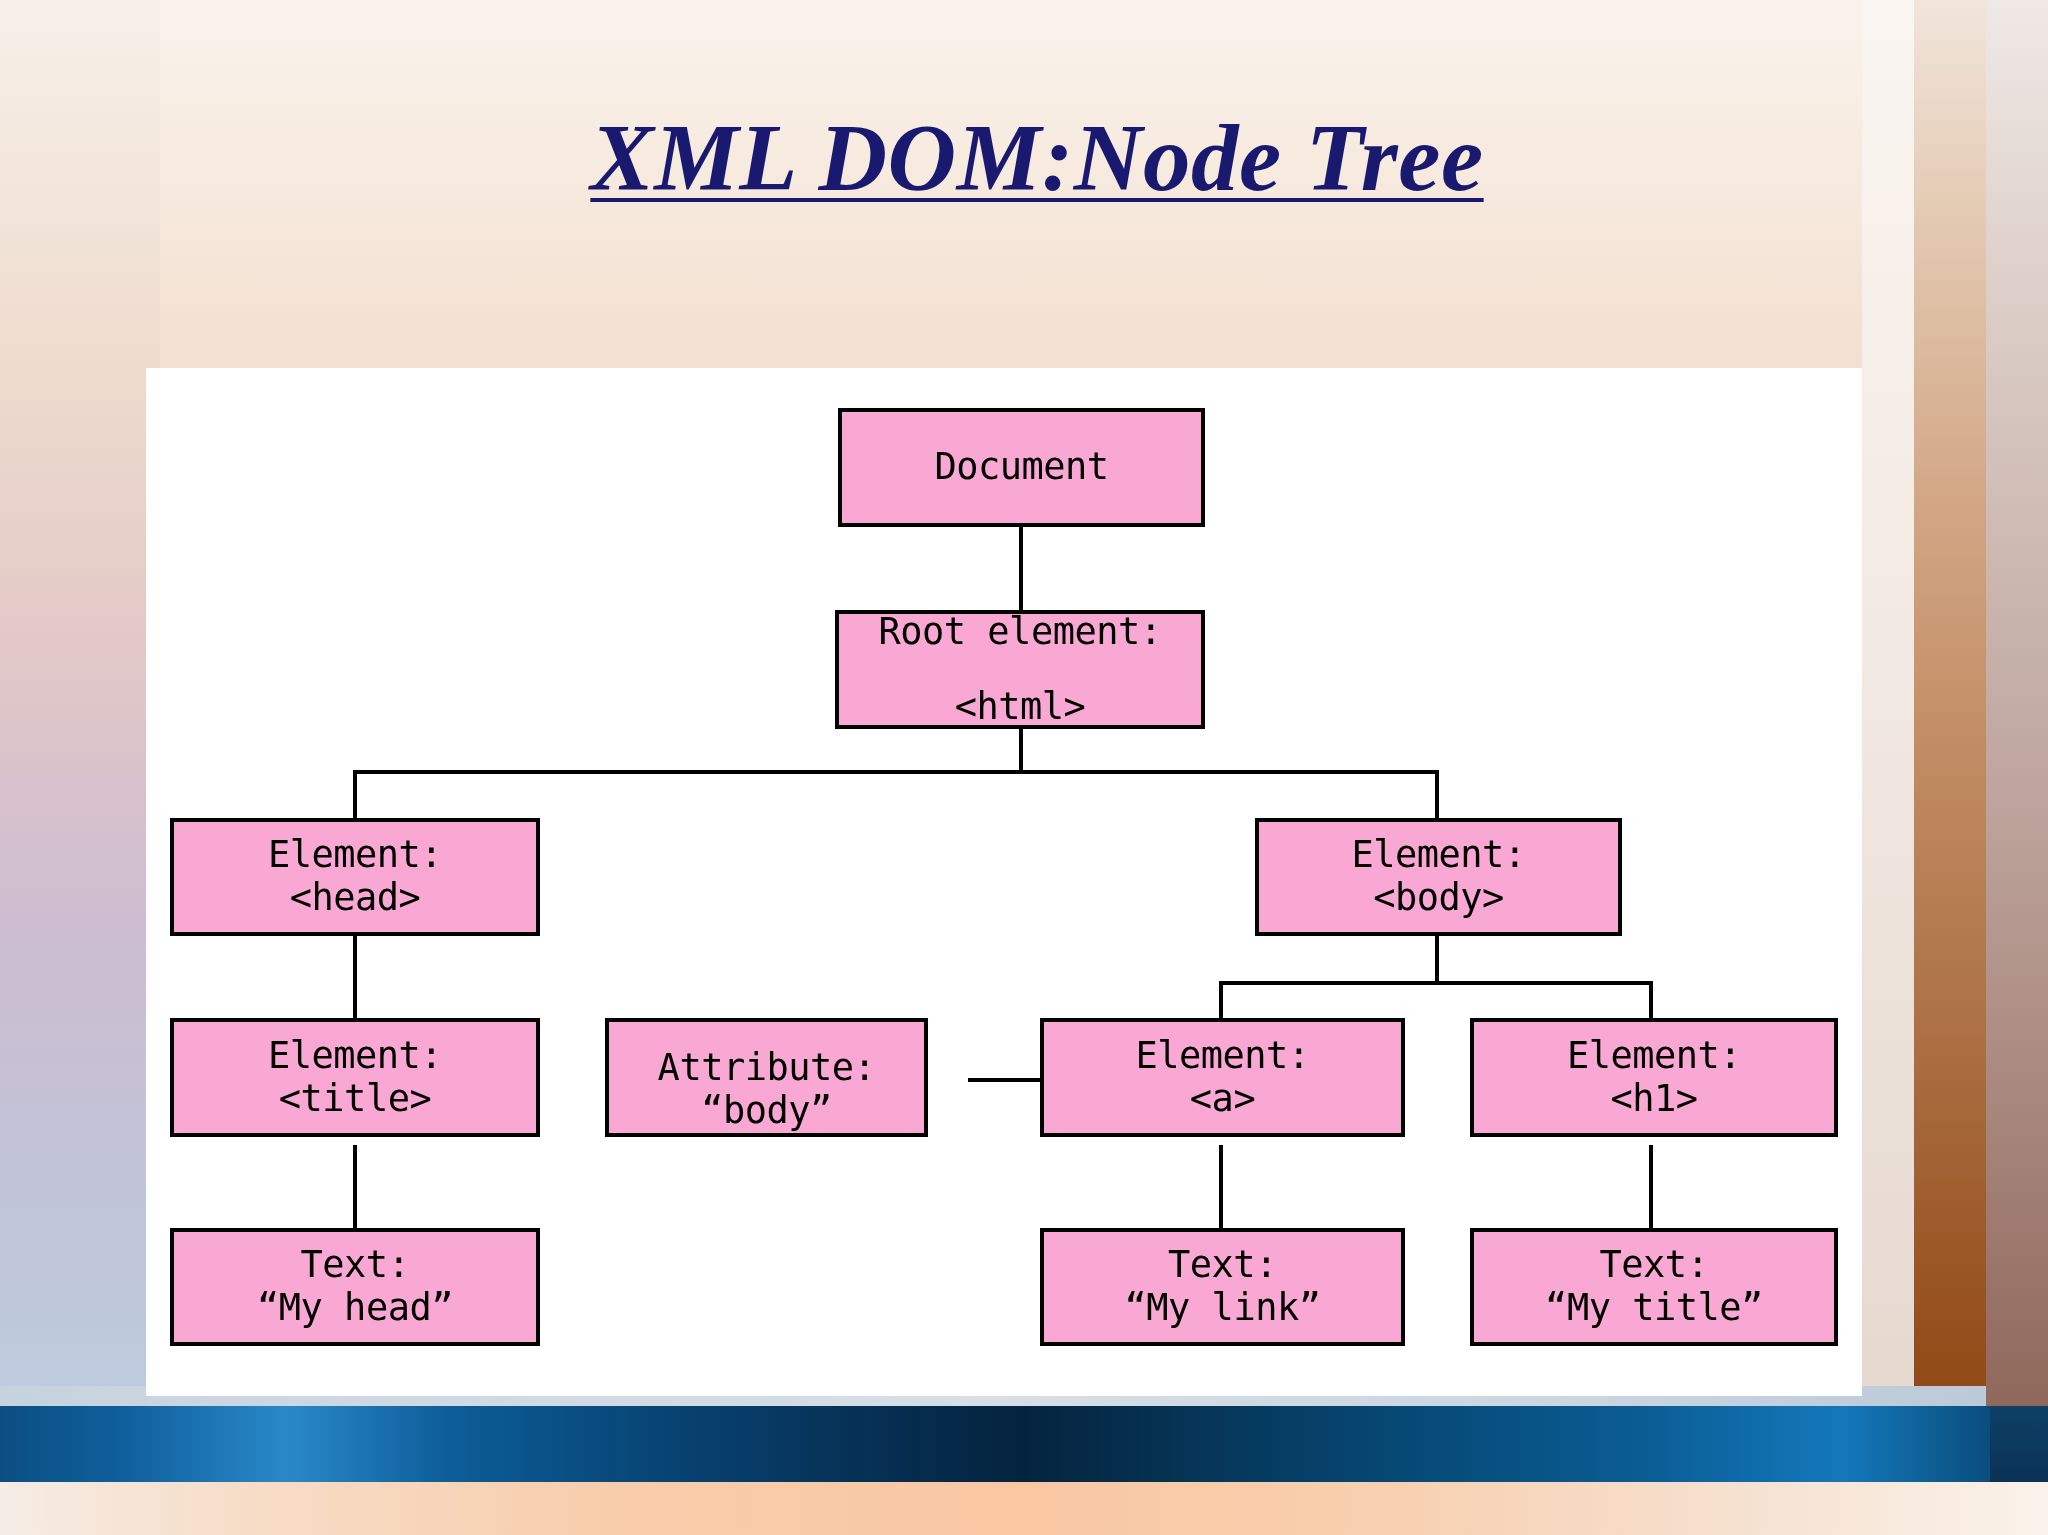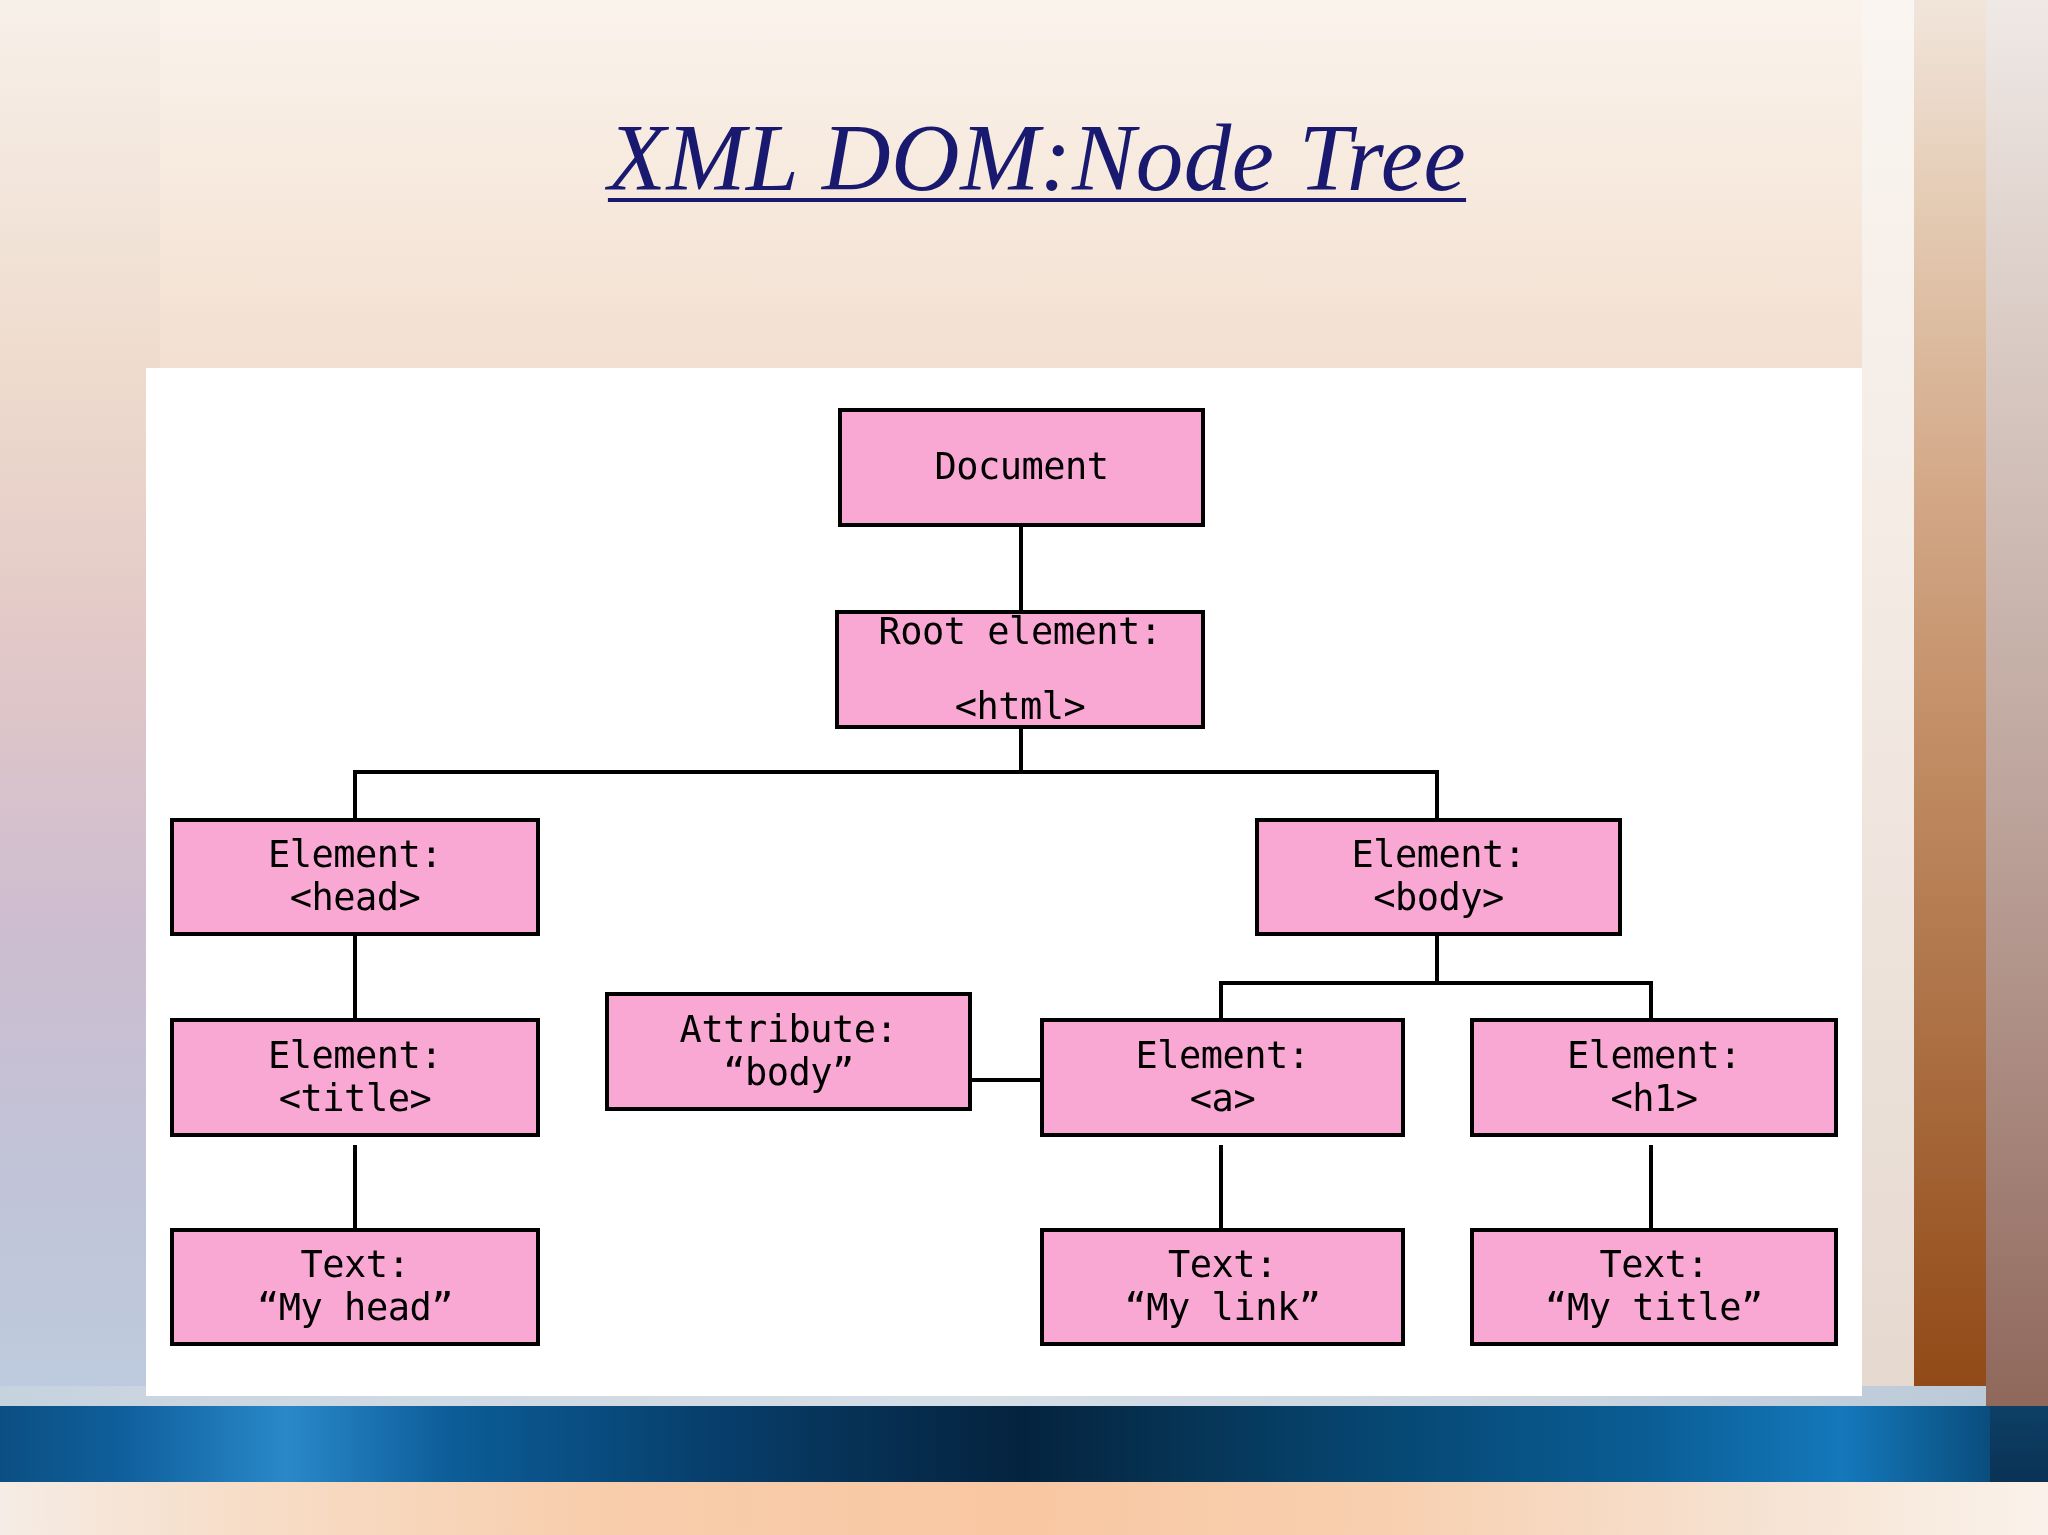--- a/index.html
+++ b/index.html
@@ -139,21 +139,21 @@
   .title-wrap {
     position: absolute;
     left: 0; top: 108px;
     width: 2048px;
     text-align: center;
   }
   .slide-title {
     display: inline-block;
     font-family: "Liberation Serif", "DejaVu Serif", serif;
     font-style: italic;
-    font-weight: 400;
+    font-weight: 700;
     font-size: 95px;
     line-height: 1.06;
     color: #191970;
     letter-spacing: 0.5px;
     text-decoration: underline;
     text-underline-offset: 8px;
     text-decoration-thickness: 4px;
     margin-left: 26px;
   }
 
@@ -257,21 +257,21 @@
     <div class="node" style="left:1109px; top:450px; width:367px; height:118px;">
       <span>Element:</span>
       <span class="l2">&lt;body&gt;</span>
     </div>
 
     <div class="node" style="left:24px; top:650px; width:370px; height:119px;">
       <span>Element:</span>
       <span class="l2">&lt;title&gt;</span>
     </div>
 
-    <div class="node" style="left:459px; top:624px; width:367px; height:119px;">
+    <div class="node" style="left:459px; top:650px; width:323px; height:119px;justify-content:flex-end;">
       <span>Attribute:</span>
       <span class="l2">“body”</span>
     </div>
 
     <div class="node" style="left:894px; top:650px; width:365px; height:119px;">
       <span>Element:</span>
       <span class="l2">&lt;a&gt;</span>
     </div>
 
     <div class="node" style="left:1324px; top:650px; width:368px; height:119px;">

